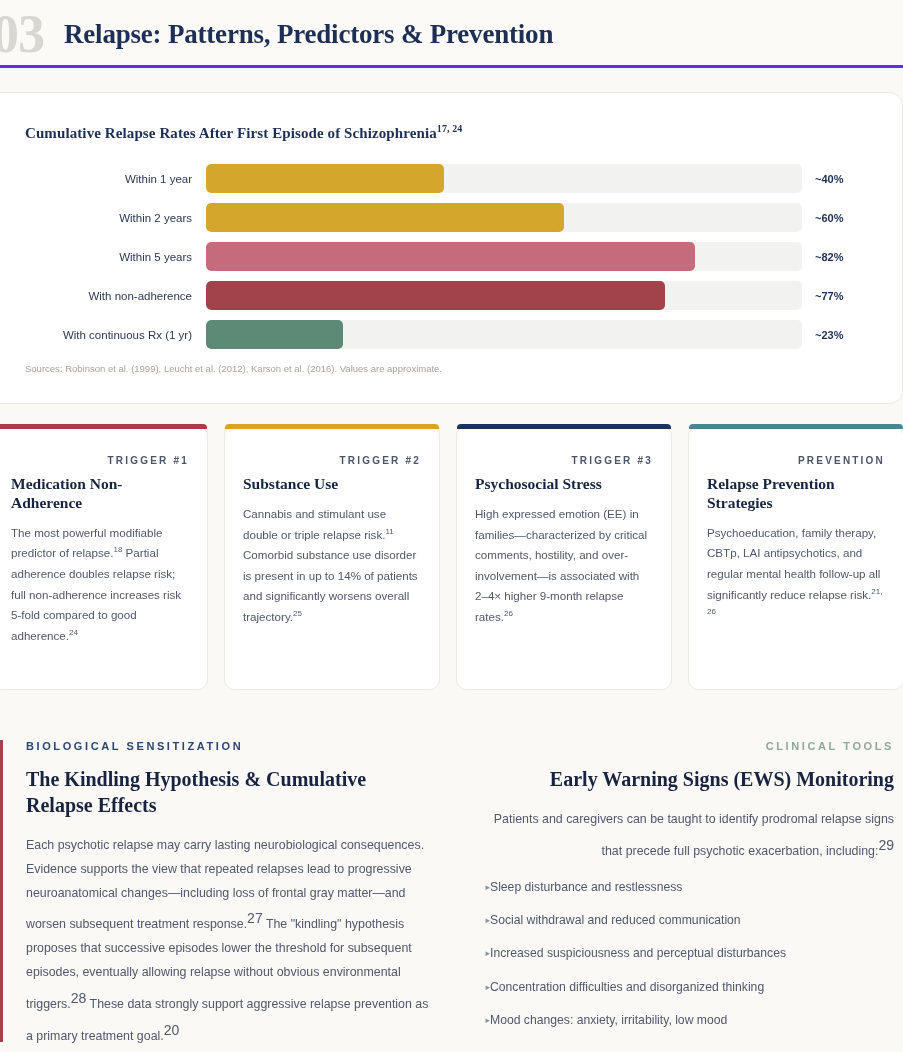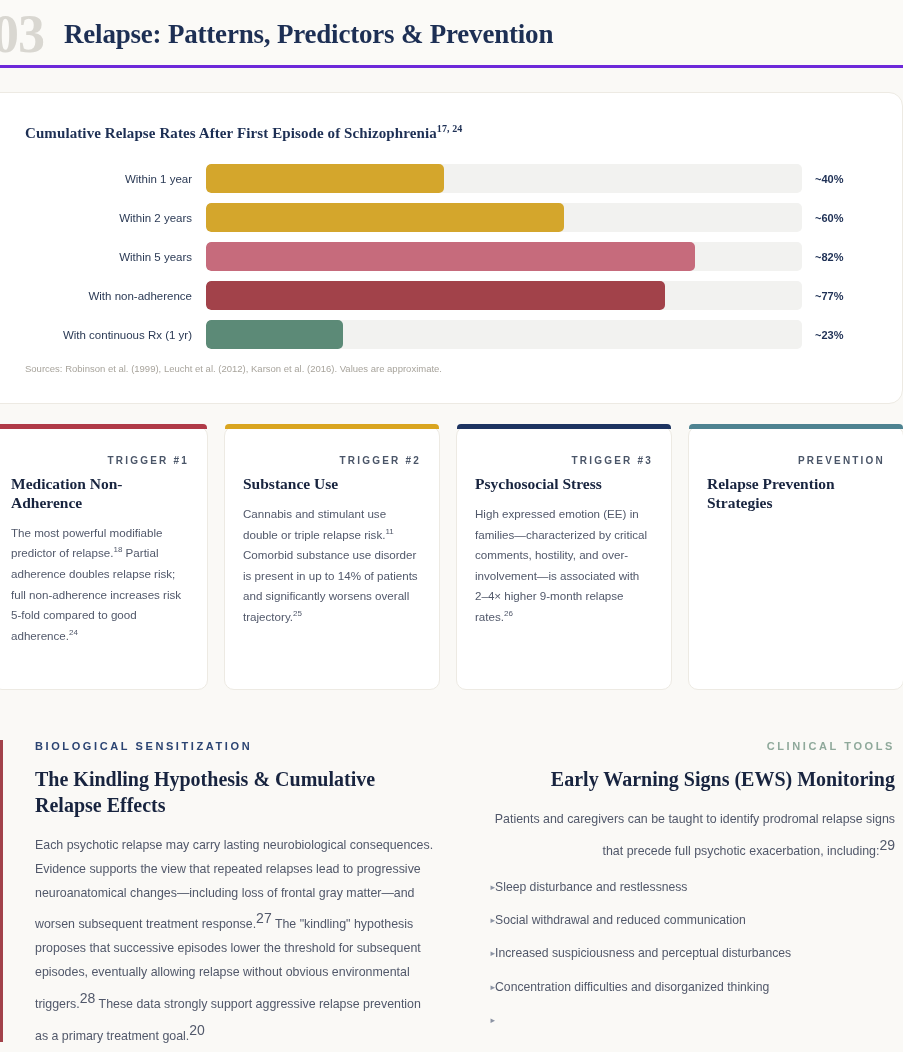--- a/index.html
+++ b/index.html
@@ -164,21 +164,21 @@
     color: #51586A;
   }
   .tcard-body sup { font-size: 8px; vertical-align: super; }
 
   
   .bottom {
     position: relative;
     margin-top: 24px;
     display: flex;
     gap: 42px;
-    padding-left: 35px;
+    padding-left: 26px;
     padding-right: 8px;
   }
   .left-accent {
     position: absolute;
     left: 0; top: 0;
     width: 3px;
     height: 302px;
     background: #A2424A;
   }
   .col { width: 406px; }
@@ -294,20 +294,21 @@
       <div class="tcard">
         <div class="tcard-accent" style="background: rgb(29, 52, 97);"></div>
         <div class="tcard-kicker">TRIGGER #3</div>
         <div class="tcard-title">Psychosocial Stress</div>
         <div class="tcard-body"><span>High expressed emotion (EE) in families—characterized by critical comments, hostility, and over-involvement—is associated with 2–4× higher 9-month relapse rates.</span><sup>26</sup><span></span><sup></sup></div>
       </div>
       <div class="tcard">
         <div class="tcard-accent" style="background: rgb(78, 131, 145);"></div>
         <div class="tcard-kicker">PREVENTION</div>
         <div class="tcard-title">Relapse Prevention Strategies</div>
+        <div class="tcard-body"><span>Psychoeducation, family therapy, CBTp, LAI antipsychotics, and regular mental health follow-up all significantly reduce relapse risk.</span><sup>21, 26</sup><span></span><sup></sup></div>
       </div>
     </div>
 </div>
 
 <div class="bottom">
   <div class="left-accent"></div>
 
   <div class="col">
     <div class="kicker navy">BIOLOGICAL SENSITIZATION</div>
     <div class="col-title">The Kindling Hypothesis &amp; Cumulative Relapse Effects</div>
@@ -334,16 +335,17 @@
         <li class="ews-item">
           <span class="ews-bullet">▸</span>
           <span>Increased suspiciousness and perceptual disturbances</span>
         </li>
         <li class="ews-item">
           <span class="ews-bullet">▸</span>
           <span>Concentration difficulties and disorganized thinking</span>
         </li>
         <li class="ews-item">
           <span class="ews-bullet">▸</span>
+          <span>Mood changes: anxiety, irritability, low mood</span>
         </li>
       </ul>
   </div>
 </div>
 
 </body></html>

